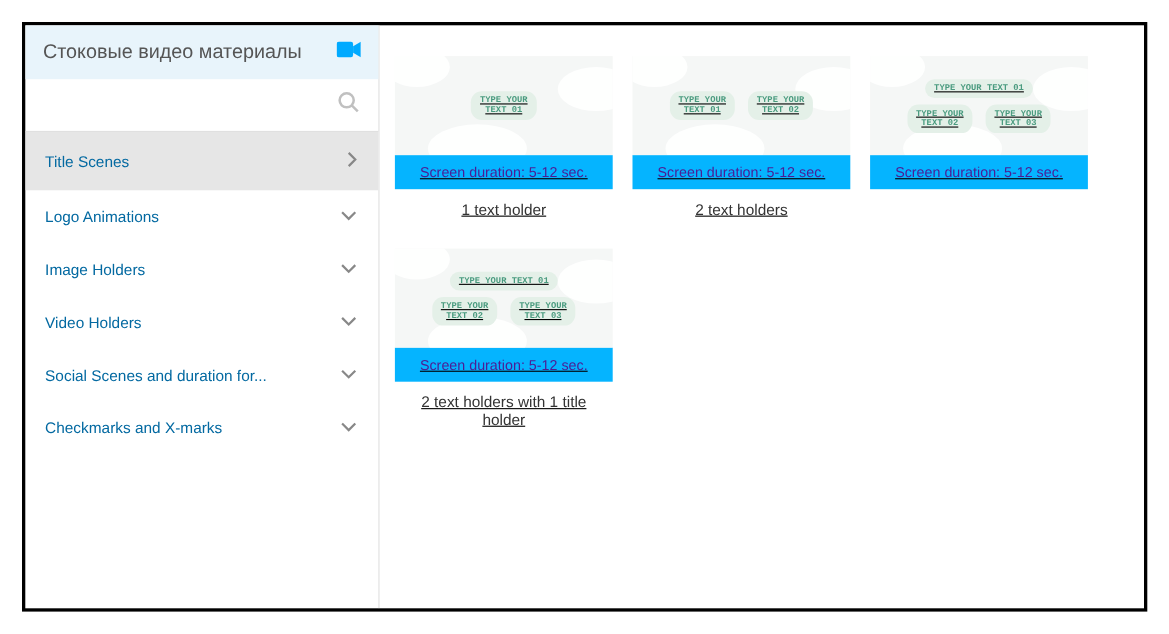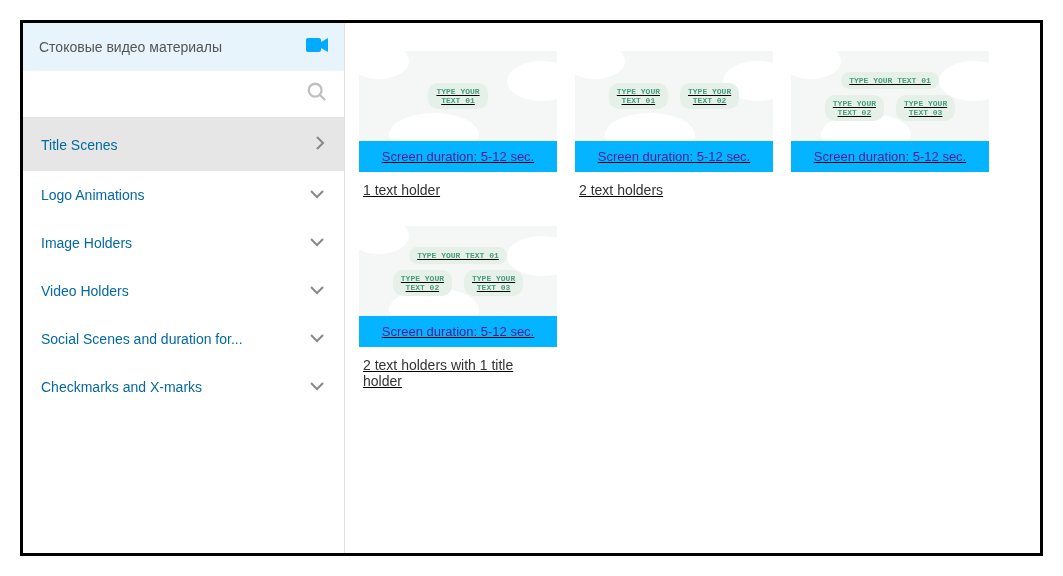--- a/index.html
+++ b/index.html
@@ -1,40 +1,40 @@
 <!DOCTYPE html>
 <html><head>
   <meta charset="utf-8">
   <style>
     * { margin: 0; padding: 0; box-sizing: border-box; font-family: Arial, sans-serif; }
     body { background: #fff; width: 1063px; height: 576px; padding: 20px; }
     .frame { border: 3px solid #000; width: 100%; height: 100%; display: flex; background: #fff; overflow: hidden; }
     .sidebar { width: 322px; border-right: 1px solid #e0e0e0; display: flex; flex-direction: column; }
     .header { background: #e8f4fb; padding: 14px 16px; display: flex; align-items: center; justify-content: space-between; }
-    .header-title { color: #555; font-size: 14px; }
+    .header-title { color: #555; font-size: 18px; }
     .camera-icon { color: #00aaff; }
     .search-row { padding: 10px 16px; display: flex; justify-content: flex-end; border-bottom: 1px solid #e0e0e0; }
     .search-row svg { color: #c0c0c0; }
     .cat-list { flex: 1; overflow-y: auto; position: relative; }
     .cat-list::-webkit-scrollbar { width: 8px; }
     .cat-list::-webkit-scrollbar-thumb { background: #c0c0c0; border-radius: 4px; }
     .cat-item { padding: 16px 18px; display: flex; align-items: center; justify-content: space-between; cursor: pointer; color: #0369a1; font-size: 14px; }
     .cat-item.active { background: #e6e6e6; }
     .chev svg { color: #888; }
     .content { flex: 1; padding: 28px 14px; display: flex; flex-wrap: wrap; align-content: flex-start; gap: 28px 18px; overflow-y: auto; }
     .card { width: 198px; display: flex; flex-direction: column; text-decoration: underline; }
     .thumb { height: 90px; background: #f5f7f6; position: relative; display: flex; flex-direction: column; align-items: center; justify-content: center; gap: 6px; padding: 8px; overflow: hidden; }
     .cloud { position: absolute; background: #fff; border-radius: 50%; opacity: 0.9; }
     .c1 { width: 60px; height: 36px; top: -8px; left: -10px; }
     .c2 { width: 70px; height: 40px; top: 10px; right: -20px; }
     .c3 { width: 90px; height: 44px; bottom: -16px; left: 30px; }
     .pill { background: #e4f0e8; color: #4a9b7f; font-family: 'Courier New', monospace; font-weight: bold; font-size: 8px; padding: 4px 8px; border-radius: 10px; text-align: center; white-space: pre; z-index: 1; }
     .pill-row { display: flex; gap: 12px; z-index: 1; }
     .dur-bar { background: #05b4ff; color: #4c1d95; font-size: 13px; padding: 8px 10px; text-align: center; }
-    .caption { color: #333; font-size: 14px; padding: 10px 4px 0; }
+    .caption { color: #333; font-size: 14px; text-align: center; padding: 10px 4px 0; }
   </style>
 </head>
 <body>
 
 <div class="frame">
   <div class="sidebar">
     <div class="header">
       <span class="header-title">Стоковые видео материалы</span>
       <span class="camera-icon">
         <svg width="22" height="16" viewBox="0 0 22 16">

